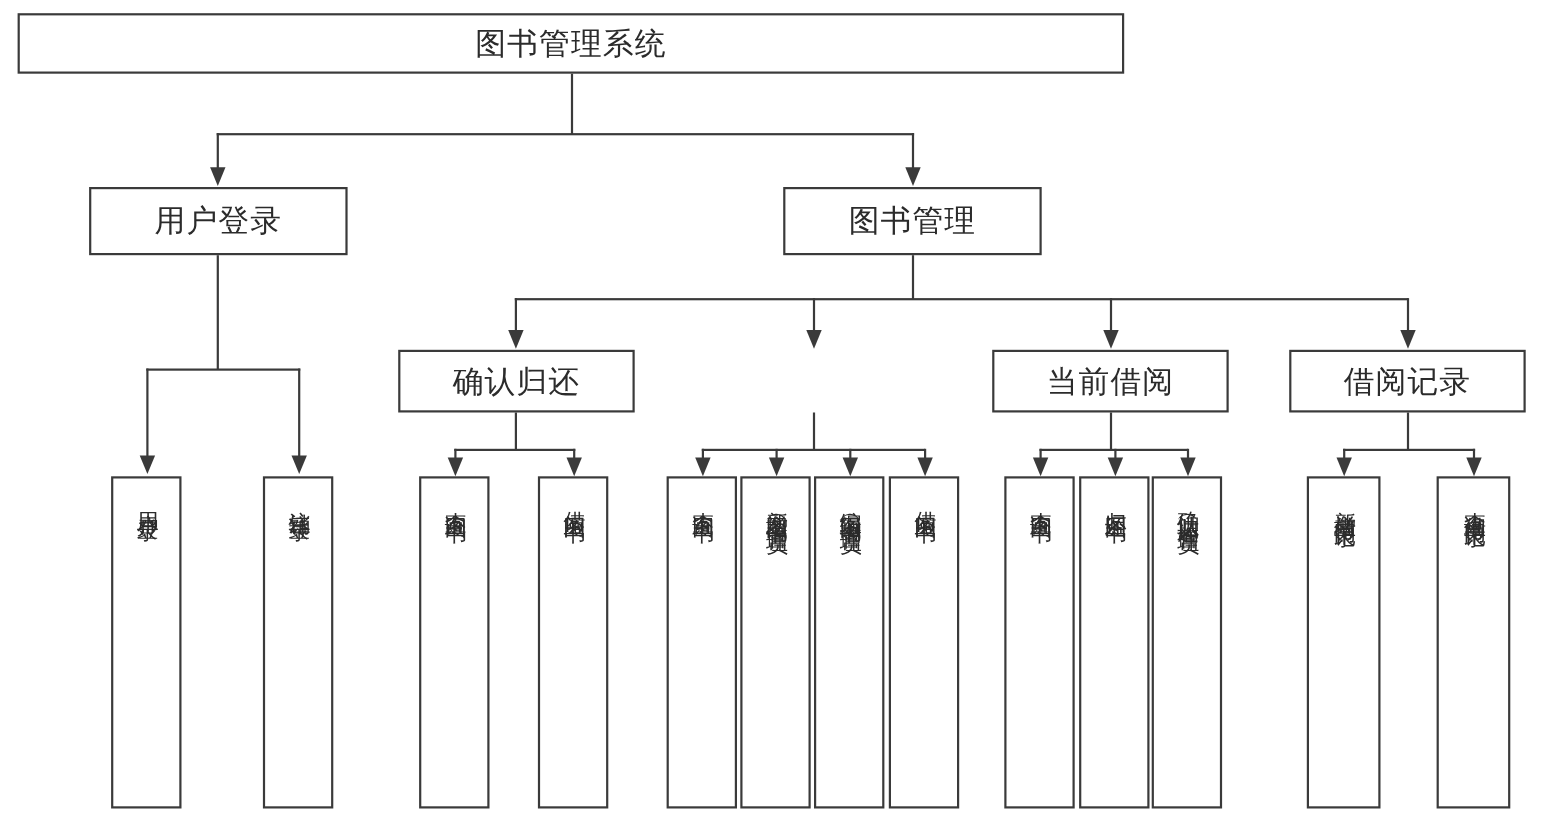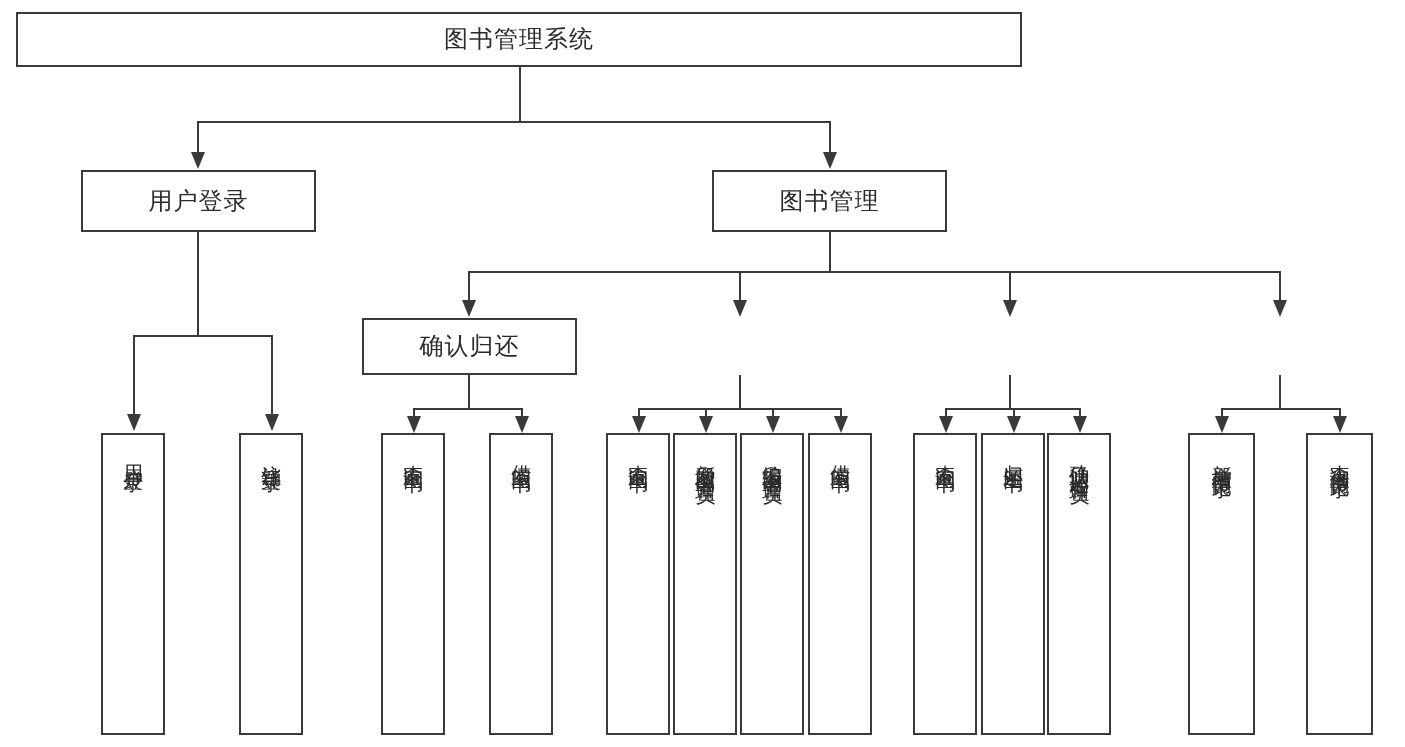--- a/index.html
+++ b/index.html
@@ -17,21 +17,21 @@
     background:#ffffff;
     border:2px solid #3a3a3a;
     display:flex;
     align-items:center;
     justify-content:center;
     color:#2b2b2b;
     line-height:1.18;
     text-align:center;
   }
   .node.h{            
-    font-size:24px;
+    font-size:28px;
     letter-spacing:1px;
     justify-content:center;
   }
   .node.v{            
     font-size:20px;
     align-items:flex-start;
     padding-top:14px;
   }
   .vtext{
     writing-mode:vertical-rl;
@@ -102,20 +102,26 @@
   <div class="ln vln" style="left:739px;top:271px;height:30px;"></div>
   <div class="arrow" style="left:733px;top:300px;"></div>
   <div class="ln vln" style="left:1009px;top:271px;height:30px;"></div>
   <div class="arrow" style="left:1003px;top:300px;"></div>
   <div class="ln vln" style="left:1279px;top:271px;height:30px;"></div>
   <div class="arrow" style="left:1273px;top:300px;"></div>
 
   <div class="node h" style="left:362px;top:318px;width:215px;height:57px;">
     <span>确认归还</span>
   </div>
+  <div class="node h" style="left:902px;top:318px;width:215px;height:57px;">
+    <span>当前借阅</span>
+  </div>
+  <div class="node h" style="left:1172px;top:318px;width:215px;height:57px;">
+    <span>借阅记录</span>
+  </div>
 
   <div class="ln vln" style="left:468px;top:375px;height:34px;"></div>
   <div class="ln hln" style="left:413px;top:408px;width:110px;"></div>
   <div class="ln vln" style="left:413px;top:408px;height:11px;"></div>
   <div class="arrow" style="left:407px;top:416px;"></div>
   <div class="ln vln" style="left:521px;top:408px;height:11px;"></div>
   <div class="arrow" style="left:515px;top:416px;"></div>
 
   <div class="ln vln" style="left:739px;top:375px;height:34px;"></div>
   <div class="ln hln" style="left:638px;top:408px;width:203px;"></div>

